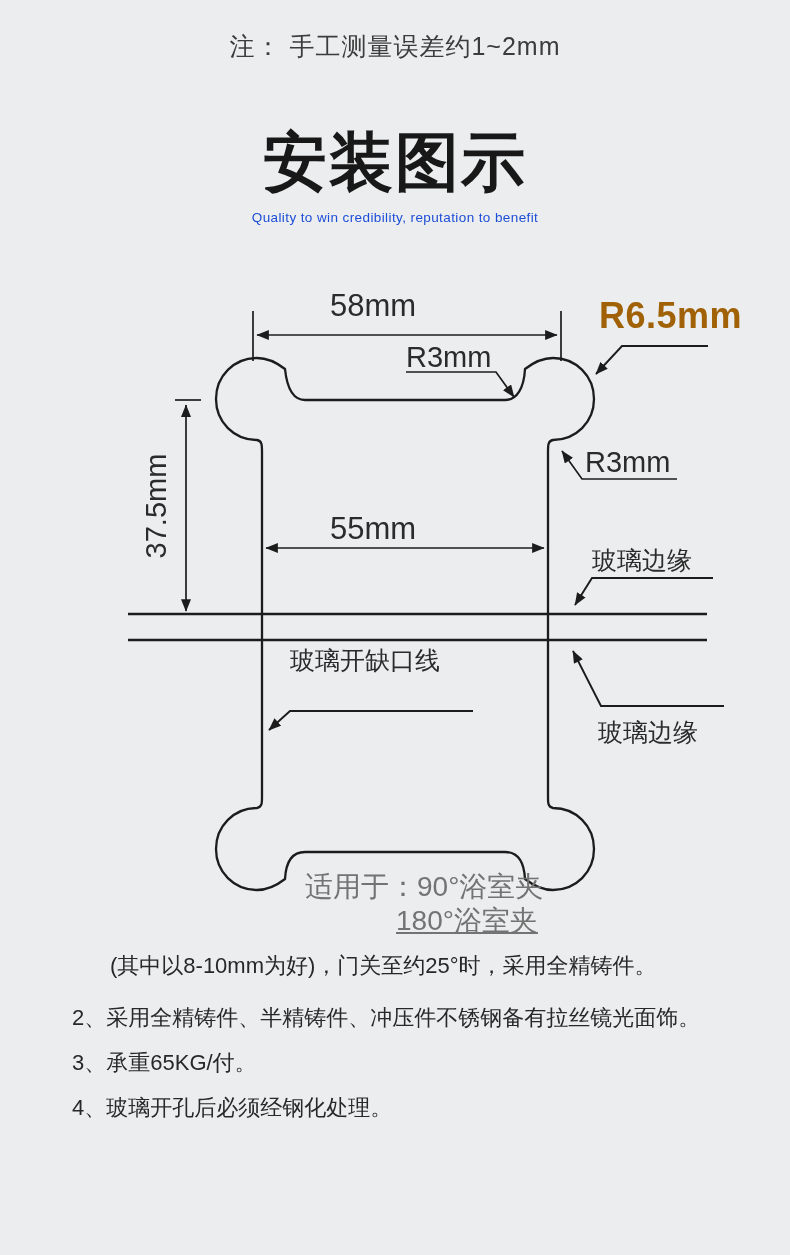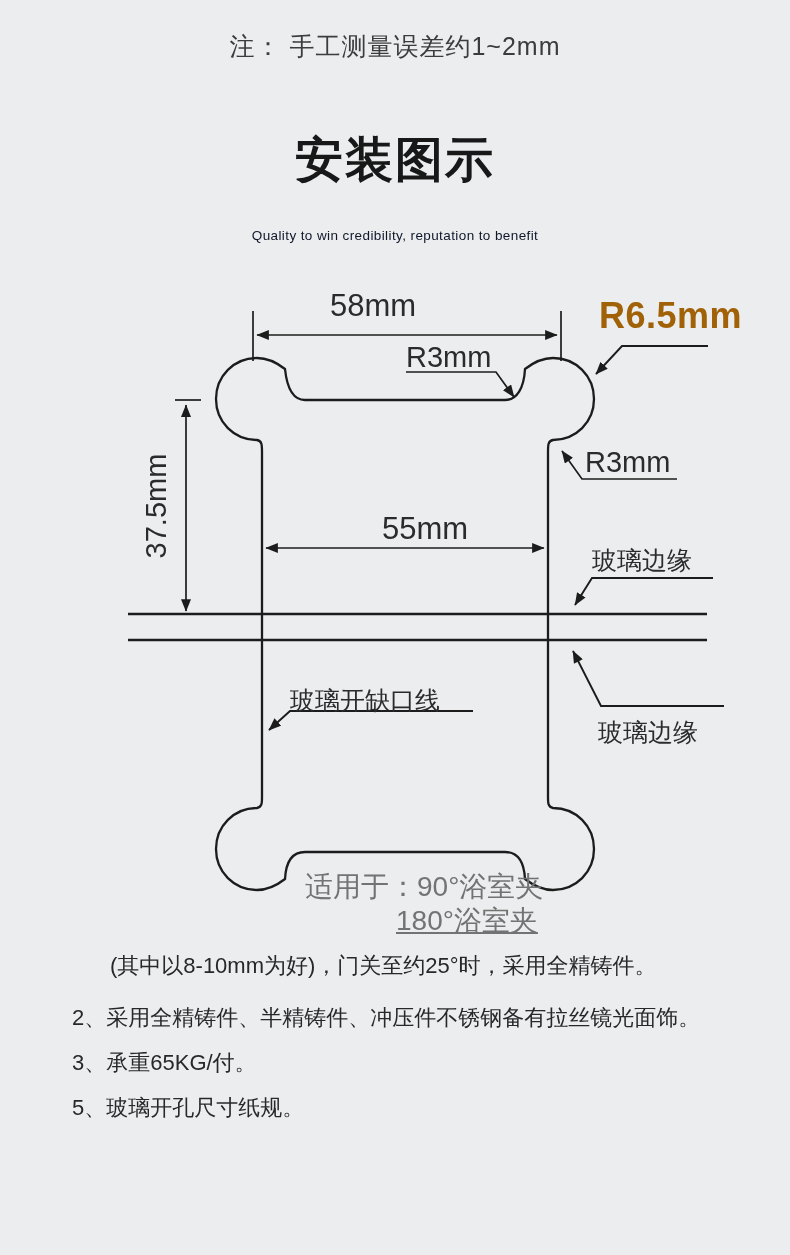--- a/index.html
+++ b/index.html
@@ -7,22 +7,22 @@
     width:790px;height:1255px;
     background:#ebedee;
     font-family:"Liberation Sans", sans-serif;
     position:relative;
     overflow:hidden;
     color:#262626;
   }
   .abs{position:absolute;}
   .center-row{left:0;right:0;text-align:center;}
   .top-note{top:30px;font-size:25px;color:#3c3c3c;letter-spacing:1px;}
-  .title{top:128px;font-size:48px;font-weight:700;color:#181818;letter-spacing:2px;}
-  .subtitle{top:228px;font-size:13.5px;color:#0f172a;letter-spacing:.4px;}
+  .title{top:119px;font-size:64px;font-weight:700;color:#181818;letter-spacing:2px;}
+  .subtitle{top:210px;font-size:13.5px;color:#1d4ed8;letter-spacing:.4px;}
   svg.diagram{position:absolute;left:0;top:0;width:790px;height:1255px;}
   .dim-label{font-size:31px;color:#2b2b2b;white-space:nowrap;}
   .dim-small{font-size:29px;color:#2b2b2b;white-space:nowrap;}
   .dim-bold{font-size:36px;font-weight:700;color:#a16207;white-space:nowrap;letter-spacing:.5px;}
   .cn-label{font-size:25px;color:#2b2b2b;white-space:nowrap;}
   .caption{font-size:28px;color:#737373;white-space:nowrap;}
   .rot90{transform:translate(-50%,-50%) rotate(-90deg);transform-origin:center;}
   .notes{left:72px;top:941px;width:705px;font-size:22px;color:#282828;}
   .note{margin-bottom:15px;line-height:30px;}
   .note.first{margin-bottom:22px;}
@@ -90,36 +90,36 @@
 
   <polyline points="473,711 290,711 269,730" fill="none" stroke="#1c1c1c" stroke-width="1.9" marker-end="url(#arr)"></polyline>
 
   <polyline points="724,706 601,706 573,651" fill="none" stroke="#1c1c1c" stroke-width="1.9" marker-end="url(#arr)"></polyline>
 </svg>
 
 <div class="abs dim-label" style="left:330px;top:288px;width:150px;text-align:left;">58mm</div>
 <div class="abs dim-small" style="left:406px;top:341px;">R3mm</div>
 <div class="abs dim-bold" style="left:599px;top:295px;">R6.5mm</div>
 <div class="abs dim-small" style="left:585px;top:446px;">R3mm</div>
-<div class="abs dim-label" style="left:350px;top:511px;width:150px;text-align:center;">55mm</div>
+<div class="abs dim-label" style="left:330px;top:511px;width:150px;text-align:left;">55mm</div>
 <div class="abs dim-small rot90" style="left:156px;top:506px;">37.5mm</div>
 
 <div class="abs cn-label" style="left:592px;top:544px;">玻璃边缘</div>
-<div class="abs cn-label" style="left:290px;top:684px;">玻璃开缺口线</div>
+<div class="abs cn-label" style="left:290px;top:644px;">玻璃开缺口线</div>
 <div class="abs cn-label" style="left:598px;top:716px;">玻璃边缘</div>
 
 <div class="abs caption" style="left:297px;top:868px;margin-left:8px;">适用于：90°浴室夹</div>
 <div class="abs caption" style="left:396px;top:902px;text-decoration:underline;">180°浴室夹</div>
 
 <div class="abs notes">
   <div class="note first">
     <div class="line2">(其中以8-10mm为好)，门关至约25°时，采用全精铸件。</div>
   </div>
   <div class="note">
     <div>2、采用全精铸件、半精铸件、冲压件不锈钢备有拉丝镜光面饰。</div>
   </div>
   <div class="note">
     <div>3、承重65KG/付。</div>
   </div>
   <div class="note">
-    <div>5、玻璃开孔尺寸纸规。</div>
+    <div>4、玻璃开孔后必须经钢化处理。</div>
   </div>
 </div>
 
 </body></html>

